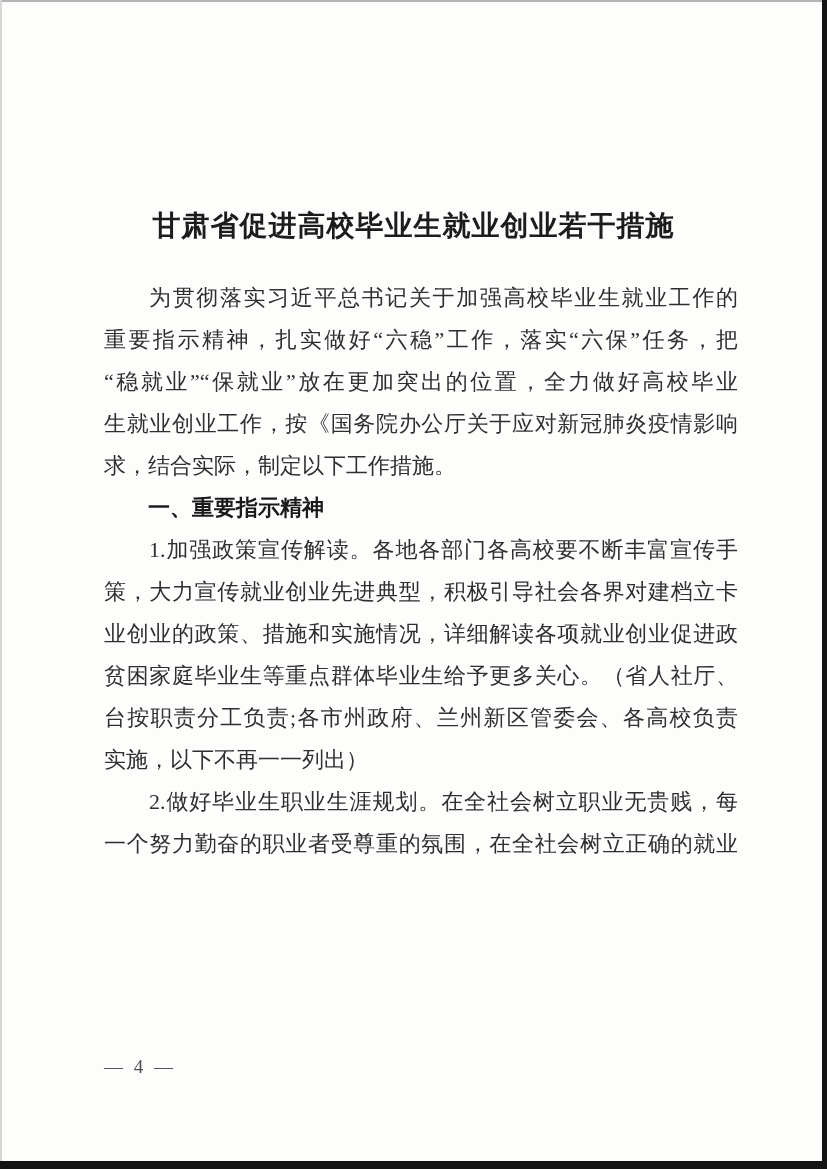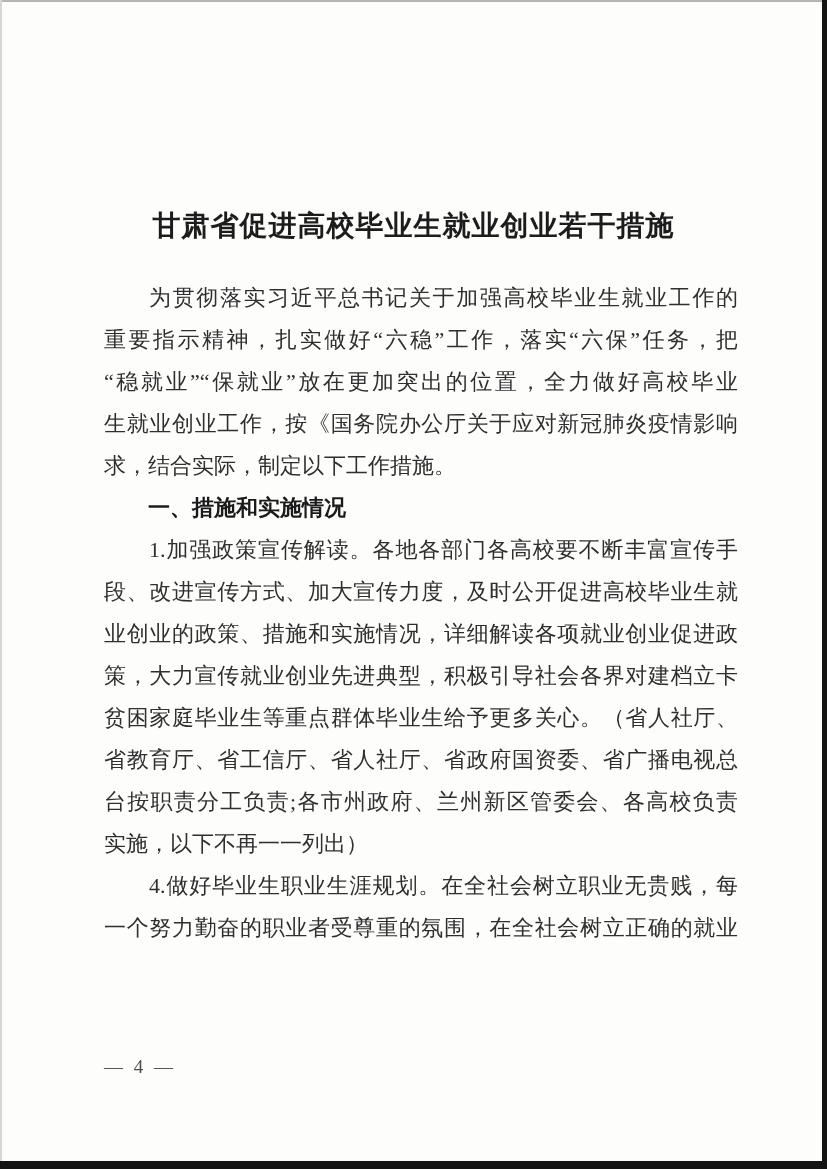--- a/index.html
+++ b/index.html
@@ -94,30 +94,28 @@
   <div class="edge-left"></div>
 
   <h1 class="doc-title">甘肃省促进高校毕业生就业创业若干措施</h1>
 
   <div class="text-body">
       <div class="line indent just">为贯彻落实习近平总书记关于加强高校毕业生就业工作的</div>
       <div class="line just">重要指示精神，扎实做好“六稳”工作，落实“六保”任务，把</div>
       <div class="line just">“稳就业”“保就业”放在更加突出的位置，全力做好高校毕业</div>
       <div class="line just">生就业创业工作，按《国务院办公厅关于应对新冠肺炎疫情影响</div>
       <div class="line">求，结合实际，制定以下工作措施。</div>
-      <div class="line heading">一、措施和实施情况</div>
+      <div class="line heading">一、重要指示精神</div>
       <div class="line indent just">1.加强政策宣传解读。各地各部门各高校要不断丰富宣传手</div>
-      <div class="line just">段、改进宣传方式、加大宣传力度，及时公开促进高校毕业生就</div>
+      <div class="line just">策，大力宣传就业创业先进典型，积极引导社会各界对建档立卡</div>
       <div class="line just">业创业的政策、措施和实施情况，详细解读各项就业创业促进政</div>
-      <div class="line just">策，大力宣传就业创业先进典型，积极引导社会各界对建档立卡</div>
       <div class="line just">贫困家庭毕业生等重点群体毕业生给予更多关心。（省人社厅、</div>
-      <div class="line just">省教育厅、省工信厅、省人社厅、省政府国资委、省广播电视总</div>
       <div class="line just">台按职责分工负责;各市州政府、兰州新区管委会、各高校负责</div>
       <div class="line">实施，以下不再一一列出）</div>
-      <div class="line indent just">4.做好毕业生职业生涯规划。在全社会树立职业无贵贱，每</div>
+      <div class="line indent just">2.做好毕业生职业生涯规划。在全社会树立职业无贵贱，每</div>
       <div class="line just">一个努力勤奋的职业者受尊重的氛围，在全社会树立正确的就业</div>
     </div>
 
   <div class="page-number">— 4 —</div>
 
   <div class="edge-right"></div>
   <div class="edge-bottom"></div>
 </div>
 
 </body></html>

